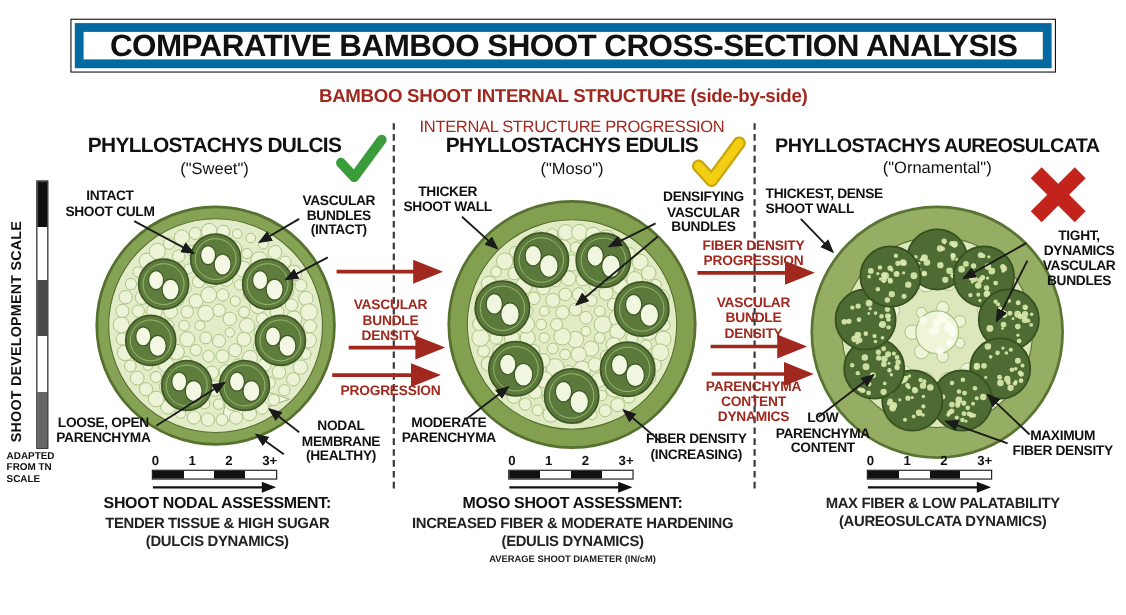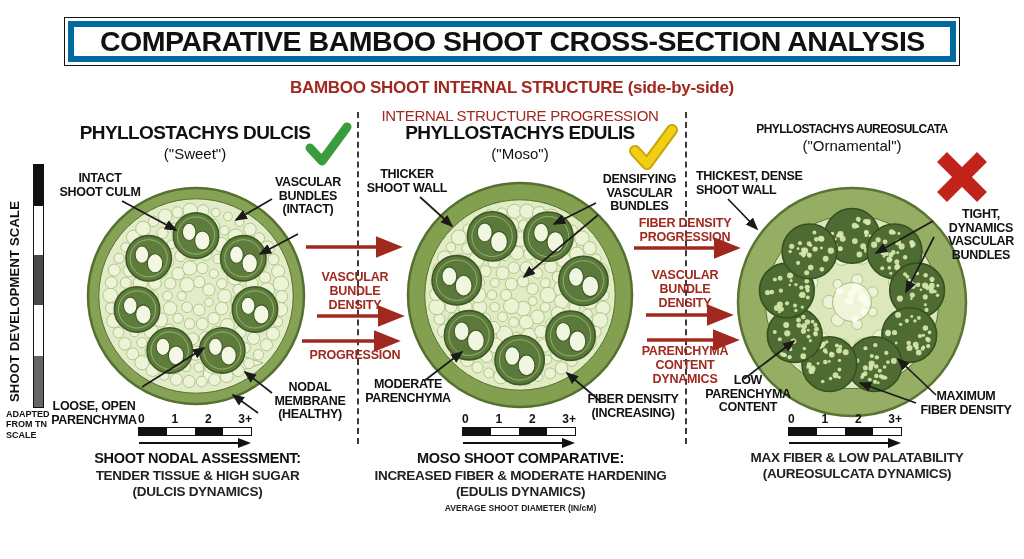--- a/index.html
+++ b/index.html
@@ -1,21 +1,21 @@
 <!DOCTYPE html>
 <html><head>
 <meta charset="utf-8">
 <style>
   html,body{margin:0;padding:0;background:#fff;}
   #app{position:relative;width:1024px;height:559px;background:#fff;overflow:hidden;
        font-family:"Liberation Sans",sans-serif;color:#111;}
   .abs{position:absolute;}
   
   .title-box{left:64px;top:17px;width:894px;height:47px;border:1.5px solid #111;}
-  .title-inner{position:absolute;left:3px;top:3px;right:3px;bottom:3px;border:6px solid #0369a1;
+  .title-inner{position:absolute;left:3px;top:3px;right:3px;bottom:3px;border:8px solid #0369a1;
        display:flex;align-items:center;justify-content:center;}
   .title-text{font-size:28px;font-weight:bold;letter-spacing:-0.5px;white-space:nowrap;transform:scaleX(1.02);}
   .subtitle{left:0;top:78px;width:1024px;text-align:center;font-size:17px;font-weight:bold;color:#A0281E;letter-spacing:-0.3px;}
   .prog-head{left:360px;top:107px;width:320px;text-align:center;font-size:15px;font-weight:normal;color:#A0281E;letter-spacing:-0.3px;}
   
   .sp-name{font-size:19px;font-weight:bold;text-align:center;letter-spacing:-0.6px;white-space:nowrap;}
   .sp-common{font-size:15px;text-align:center;margin-top:1px;}
   
   .vscale{left:33px;top:164px;width:9px;height:242px;border:1px solid #111;
     background:linear-gradient(180deg,#111 0 17%,#fff 17% 37%,#4a4a4a 37% 58%,#fff 58% 79%,#666 79% 100%);}
@@ -58,21 +58,21 @@
 
   <div class="abs" style="left:60px;top:122px;width:270px;">
     <div class="sp-name">PHYLLOSTACHYS DULCIS</div>
     <div class="sp-common">("Sweet")</div>
   </div>
   <div class="abs" style="left:385px;top:122px;width:270px;">
     <div class="sp-name">PHYLLOSTACHYS EDULIS</div>
     <div class="sp-common">("Moso")</div>
   </div>
   <div class="abs" style="left:692px;top:122px;width:320px;">
-    <div class="sp-name" style="font-size:12px;">PHYLLOSTACHYS AUREOSULCATA</div>
+    <div class="sp-name" style="font-size:18px;">PHYLLOSTACHYS AUREOSULCATA</div>
     <div class="sp-common">("Ornamental")</div>
   </div>
 
   <svg class="abs" style="left:302px;top:118px;" width="52" height="52">
     <polyline id="check-green" points="8,30 20,43 45,9" fill="none" stroke-width="9" stroke-linecap="round" stroke-linejoin="round" stroke="#3A9C3A"></polyline>
   </svg>
   <svg class="abs" style="left:626px;top:120px;" width="54" height="54">
     <polyline id="check-yellow-edge" points="9,31 21,44 46,10" fill="none" stroke-width="12" stroke-linecap="round" stroke-linejoin="round" stroke="#C9A40B"></polyline>
     <polyline id="check-yellow" points="9,31 21,44 46,10" fill="none" stroke-width="8" stroke-linecap="round" stroke-linejoin="round" stroke="#F2CF13"></polyline>
   </svg>
@@ -752,21 +752,21 @@
       <circle cx="128.95774888379597" cy="112.84743969853992" r="3.42" fill="#FAFCEE"></circle>
       <circle cx="126.6629259118748" cy="109.22849098752624" r="3.42" fill="#FAFCEE"></circle>
       <circle cx="103.46314050819853" cy="105.15681127071176" r="3.42" fill="#FAFCEE"></circle>
     </svg>
 
   <div class="abs lbl" style="left:58px;top:172px;width:84px;">INTACT
 SHOOT CULM</div>
   <div class="abs lbl" style="left:262px;top:176px;width:92px;">VASCULAR
 BUNDLES
 (INTACT)</div>
-  <div class="abs lbl" style="left:46px;top:378px;width:96px;margin-top:22px;">LOOSE, OPEN
+  <div class="abs lbl" style="left:46px;top:378px;width:96px;">LOOSE, OPEN
 PARENCHYMA</div>
   <div class="abs lbl" style="left:264px;top:381px;width:92px;">NODAL
 MEMBRANE
 (HEALTHY)</div>
 
   <div class="abs lbl" style="left:366px;top:168px;width:82px;">THICKER
 SHOOT WALL</div>
   <div class="abs lbl" style="left:592px;top:173px;width:95px;">DENSIFYING
 VASCULAR
 BUNDLES</div>
@@ -839,21 +839,21 @@
         <polygon points="100,1 113,6 100,11" fill="#111"></polygon>
       </svg>
   </div>
 
   <div class="abs assess" style="left:55px;width:285px;">
     <div class="h">SHOOT NODAL ASSESSMENT:</div>
     <div class="l">TENDER TISSUE &amp; HIGH SUGAR</div>
     <div class="l">(DULCIS DYNAMICS)</div>
   </div>
   <div class="abs assess" style="left:363px;width:315px;">
-    <div class="h">MOSO SHOOT COMPARATIVE:</div>
+    <div class="h">MOSO SHOOT ASSESSMENT:</div>
     <div class="l">INCREASED FIBER &amp; MODERATE HARDENING</div>
     <div class="l">(EDULIS DYNAMICS)</div>
   </div>
   <div class="abs diam-note" style="left:363px;width:315px;">AVERAGE SHOOT DIAMETER (IN/cM)</div>
   <div class="abs assess" style="left:698px;width:318px;">
     <div class="l">MAX FIBER &amp; LOW PALATABILITY</div>
     <div class="l">(AUREOSULCATA DYNAMICS)</div>
   </div>
 
 

